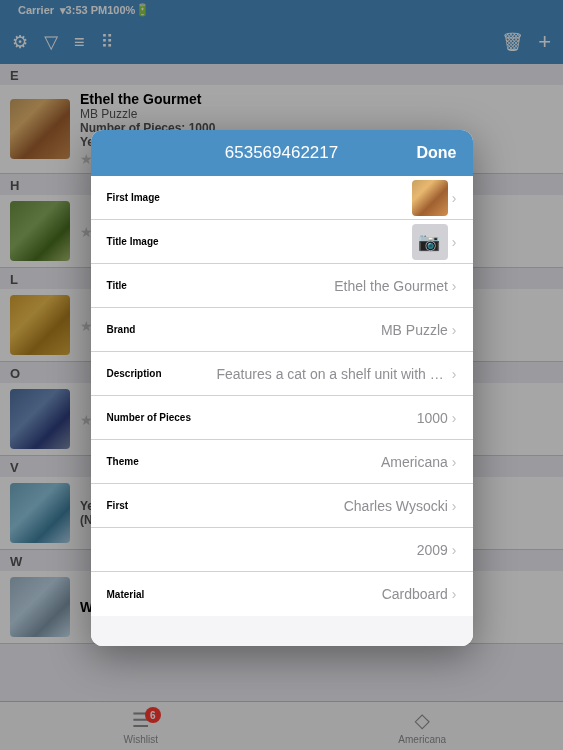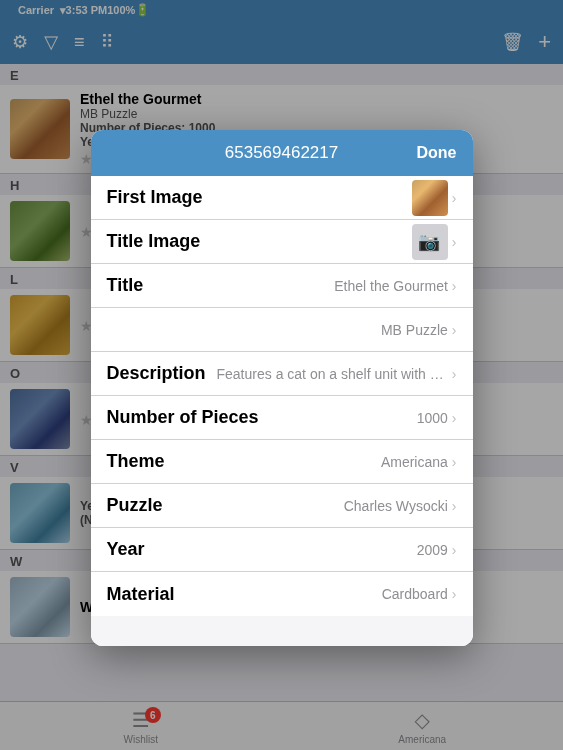--- a/index.html
+++ b/index.html
@@ -148,21 +148,21 @@
       display: flex;
       align-items: center;
       min-height: 44px;
       padding: 0 16px;
       border-bottom: 1px solid #d0d0d5;
       background: white;
       cursor: pointer;
     }
     .modal-row:last-child { border-bottom: none; }
     .modal-row-label {
-      font-size: 18px;
+      font-size: 10px;
       font-weight: 600;
       color: #000;
       min-width: 110px;
     }
     .modal-row-value {
       flex: 1;
       font-size: 14px;
       color: #8e8e93;
       text-align: right;
       margin-right: 4px;
@@ -373,20 +373,21 @@
         <span class="modal-row-arrow">›</span>
       </div>
 
       <div class="modal-row">
         <span class="modal-row-label">Title</span>
         <span class="modal-row-value">Ethel the Gourmet</span>
         <span class="modal-row-arrow">›</span>
       </div>
 
       <div class="modal-row">
+        <span class="modal-row-label">Brand</span>
         <span class="modal-row-value">MB Puzzle</span>
         <span class="modal-row-arrow">›</span>
       </div>
 
       <div class="modal-row">
         <span class="modal-row-label">Description</span>
         <span class="modal-row-value">Features a cat on a shelf unit with products label...</span>
         <span class="modal-row-arrow">›</span>
       </div>
 
@@ -396,27 +397,26 @@
         <span class="modal-row-arrow">›</span>
       </div>
 
       <div class="modal-row">
         <span class="modal-row-label">Theme</span>
         <span class="modal-row-value">Americana</span>
         <span class="modal-row-arrow">›</span>
       </div>
 
       <div class="modal-row">
-        <span class="modal-row-label">Puzzle</span>
+        <span class="modal-row-label">First</span>
         <span class="modal-row-value">Charles Wysocki</span>
         <span class="modal-row-arrow">›</span>
       </div>
 
       <div class="modal-row">
-        <span class="modal-row-label">Year</span>
         <span class="modal-row-value">2009</span>
         <span class="modal-row-arrow">›</span>
       </div>
 
       <div class="modal-row" style="border-bottom:none;">
         <span class="modal-row-label">Material</span>
         <span class="modal-row-value">Cardboard</span>
         <span class="modal-row-arrow">›</span>
       </div>
 

